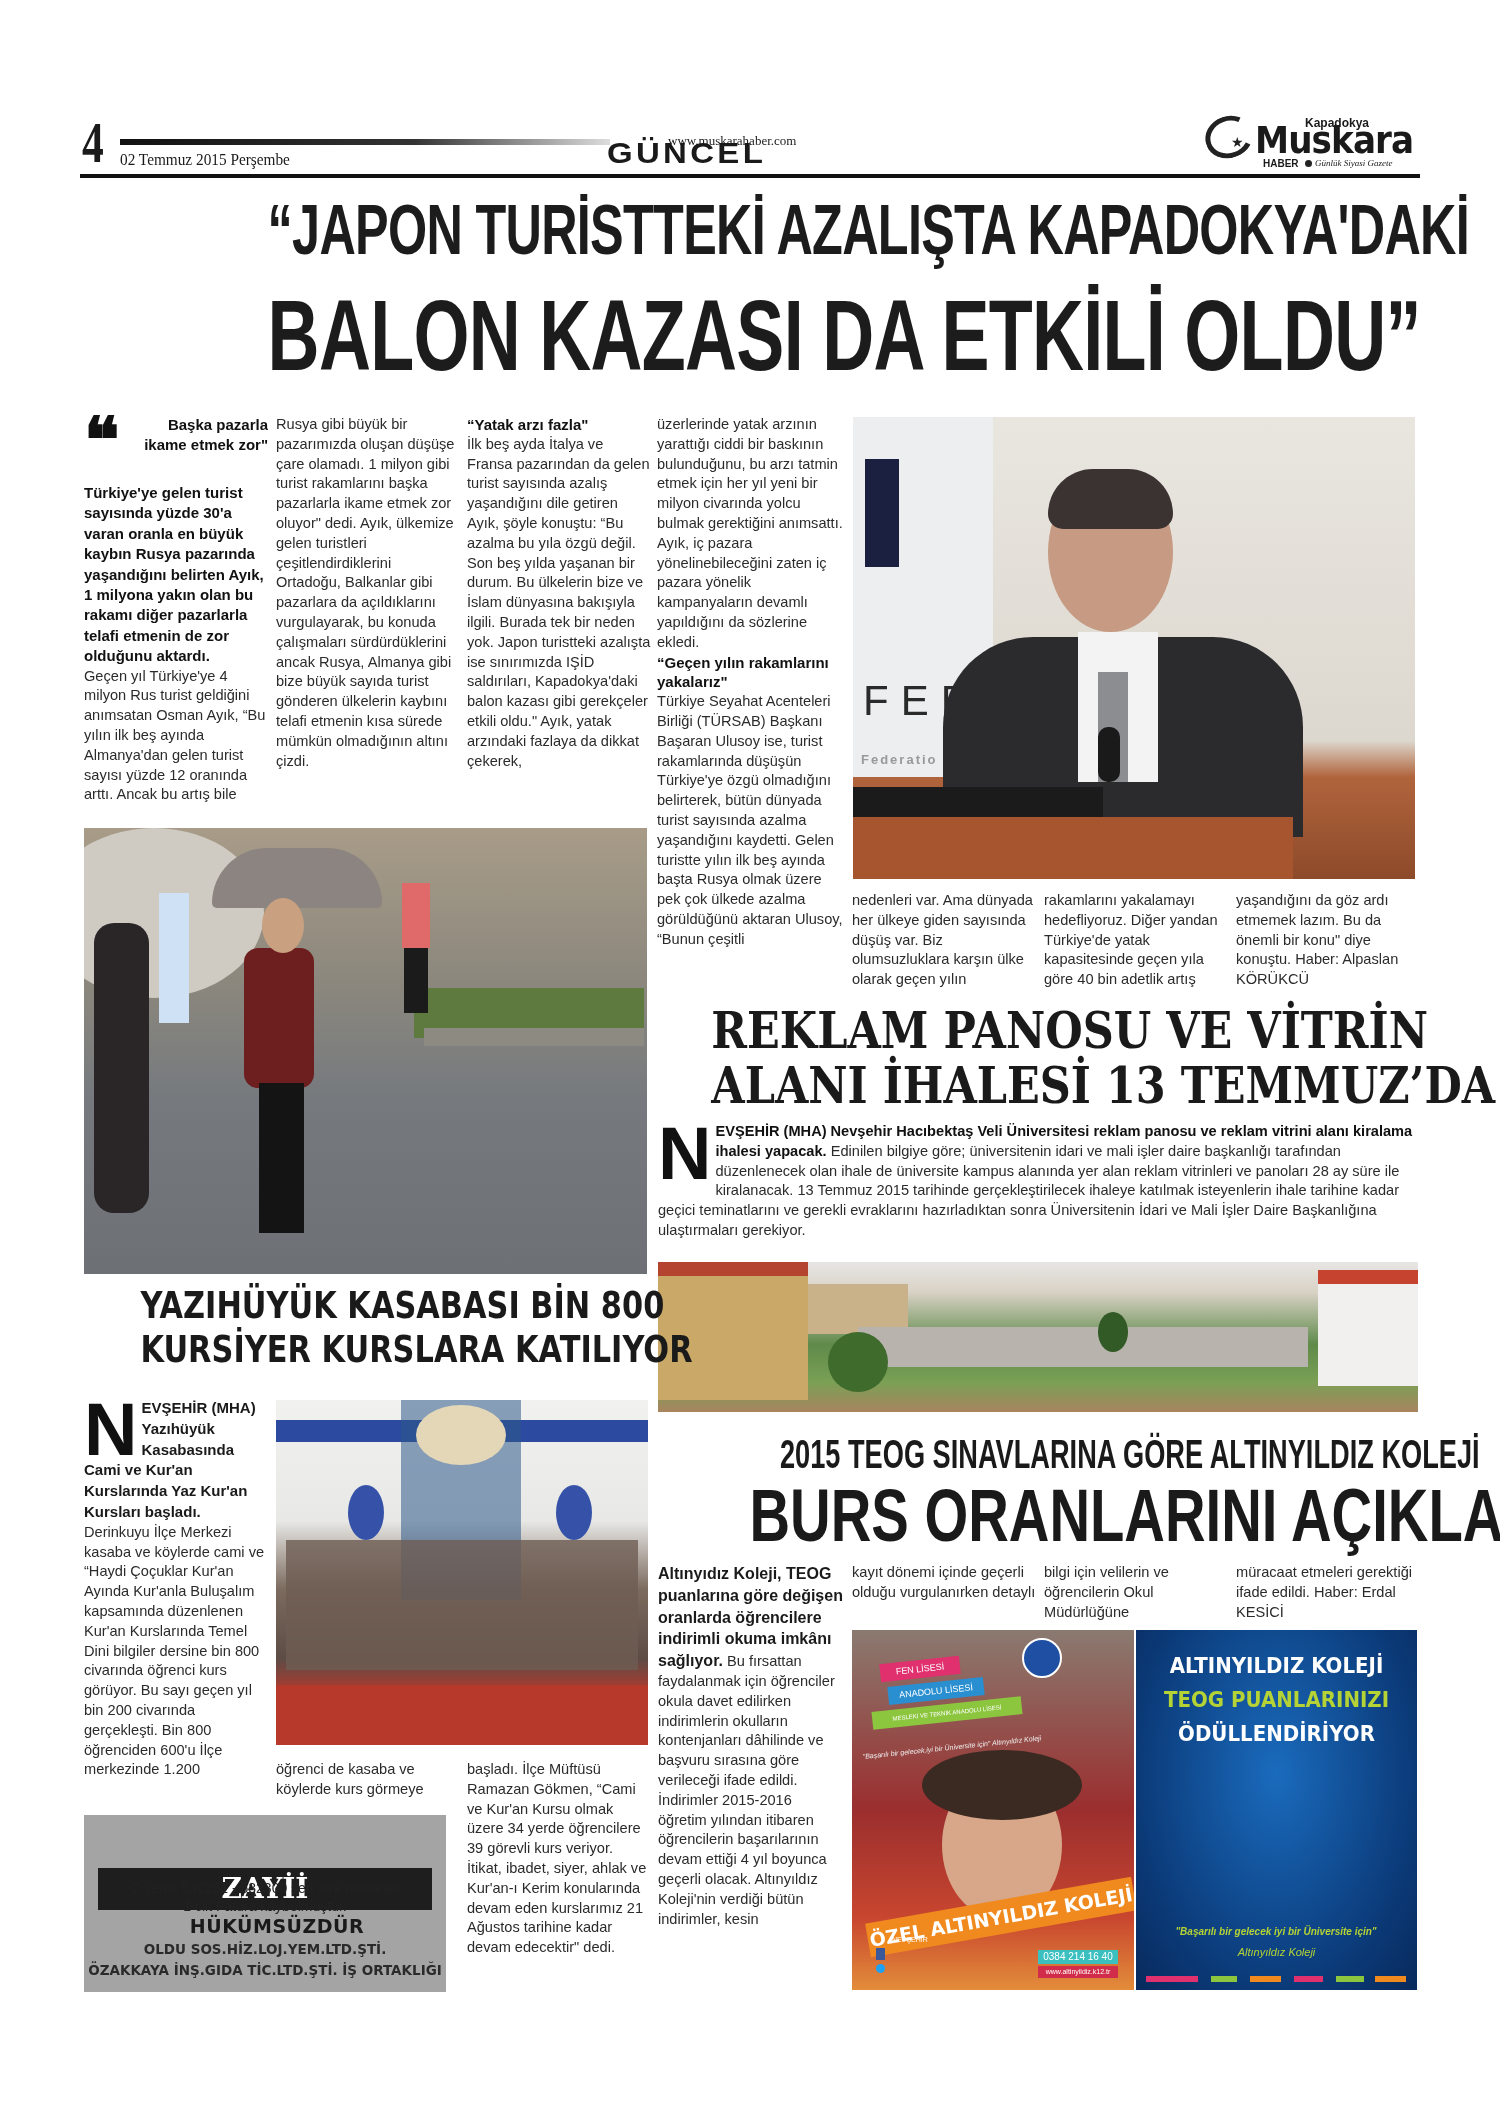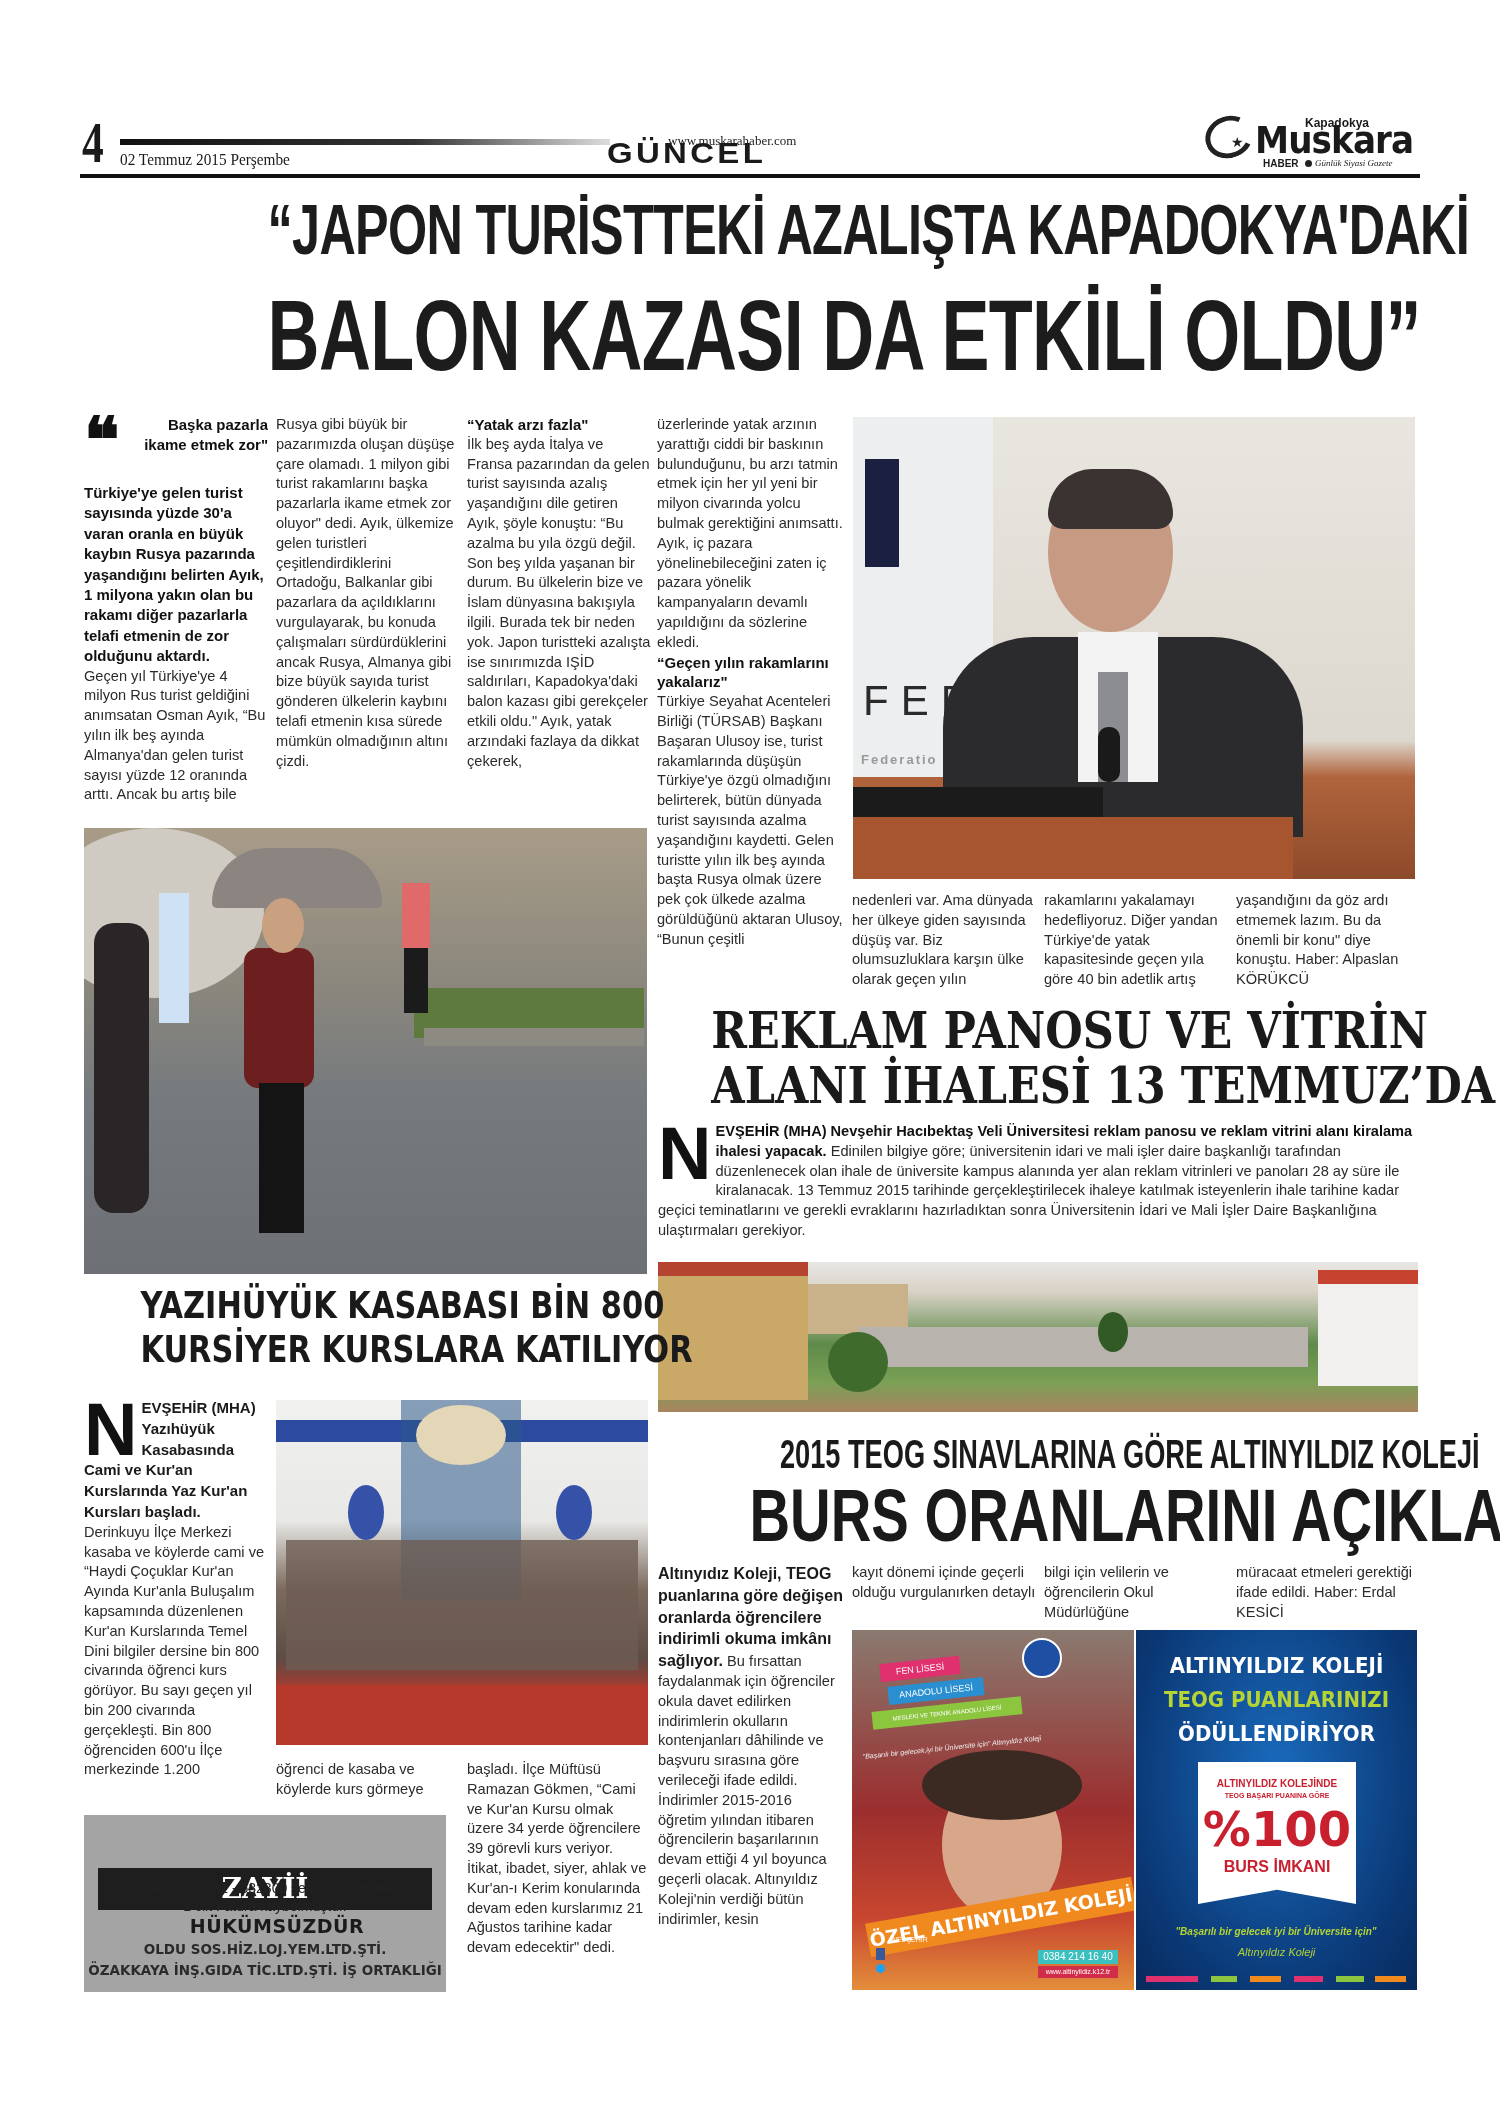--- a/index.html
+++ b/index.html
@@ -210,23 +210,17 @@
     <div class="rect" style="left:40px;top:306px;font-size:7px;color:#fff;">NEVŞEHİR</div>
     <div class="rect" style="left:186px;top:320px;width:80px;height:14px;background:#3bbfbf;color:#fff;font-size:10px;line-height:14px;text-align:center;">0384 214 16 40</div>
     <div class="rect" style="left:186px;top:336px;width:80px;height:12px;background:#d12d4a;color:#fff;font-size:7px;line-height:12px;text-align:center;">www.altinyildiz.k12.tr</div>
     <div class="rect" style="left:24px;top:318px;width:9px;height:12px;background:#3b5998;"></div>
     <div class="rect" style="left:24px;top:334px;width:9px;height:9px;background:#1da1f2;border-radius:50%;"></div>
   </div>
   <div class="abs ad-right">
     <div class="abs" style="left:0;top:22px;width:281px;text-align:center;color:#fff;font-weight:900;font-size:22px;line-height:28px;font-family:'DejaVu Sans',sans-serif;transform:scaleX(0.9);">ALTINYILDIZ KOLEJİ</div>
     <div class="abs" style="left:0;top:56px;width:281px;text-align:center;color:#b5d334;font-weight:900;font-size:22px;line-height:28px;font-family:'DejaVu Sans',sans-serif;transform:scaleX(0.9);">TEOG PUANLARINIZI</div>
     <div class="abs" style="left:0;top:90px;width:281px;text-align:center;color:#fff;font-weight:900;font-size:22px;line-height:28px;font-family:'DejaVu Sans',sans-serif;transform:scaleX(0.9);">ÖDÜLLENDİRİYOR</div>
-    <div class="abs" style="left:62px;top:132px;width:158px;height:142px;background:#fff;clip-path:polygon(0 0,100% 0,100% 100%,50% 90%,0 100%);">
-      <div class="abs" style="left:0;top:16px;width:158px;text-align:center;color:#c8202f;font-weight:bold;font-size:10px;">ALTINYILDIZ KOLEJİNDE</div>
-      <div class="abs" style="left:0;top:30px;width:158px;text-align:center;color:#c8202f;font-weight:bold;font-size:7px;">TEOG BAŞARI PUANINA GÖRE</div>
-      <div class="abs" style="left:0;top:40px;width:158px;text-align:center;color:#c8202f;font-weight:900;font-size:48px;line-height:54px;font-family:'DejaVu Sans',sans-serif;">%100</div>
-      <div class="abs" style="left:0;top:96px;width:158px;text-align:center;color:#c8202f;font-weight:900;font-size:16px;">BURS İMKANI</div>
-    </div>
     <div class="abs" style="left:20px;top:296px;width:240px;text-align:center;color:#b5d334;font-size:10px;font-style:italic;font-weight:bold;">"Başarılı bir gelecek iyi bir Üniversite için"</div>
     <div class="abs" style="left:0;top:316px;width:281px;text-align:center;color:#b5d334;font-size:11px;font-style:italic;">Altınyıldız Koleji</div>
     <div class="abs" style="left:10px;top:346px;width:260px;height:6px;background:linear-gradient(90deg,#e0306e 0 20%,transparent 20% 25%,#8cc63f 25% 35%,transparent 35% 40%,#f08a1e 40% 52%,transparent 52% 57%,#e0306e 57% 68%,transparent 68% 73%,#8cc63f 73% 84%,transparent 84% 88%,#f08a1e 88% 100%);"></div>
   </div>
 </div>
 
 </body></html>

